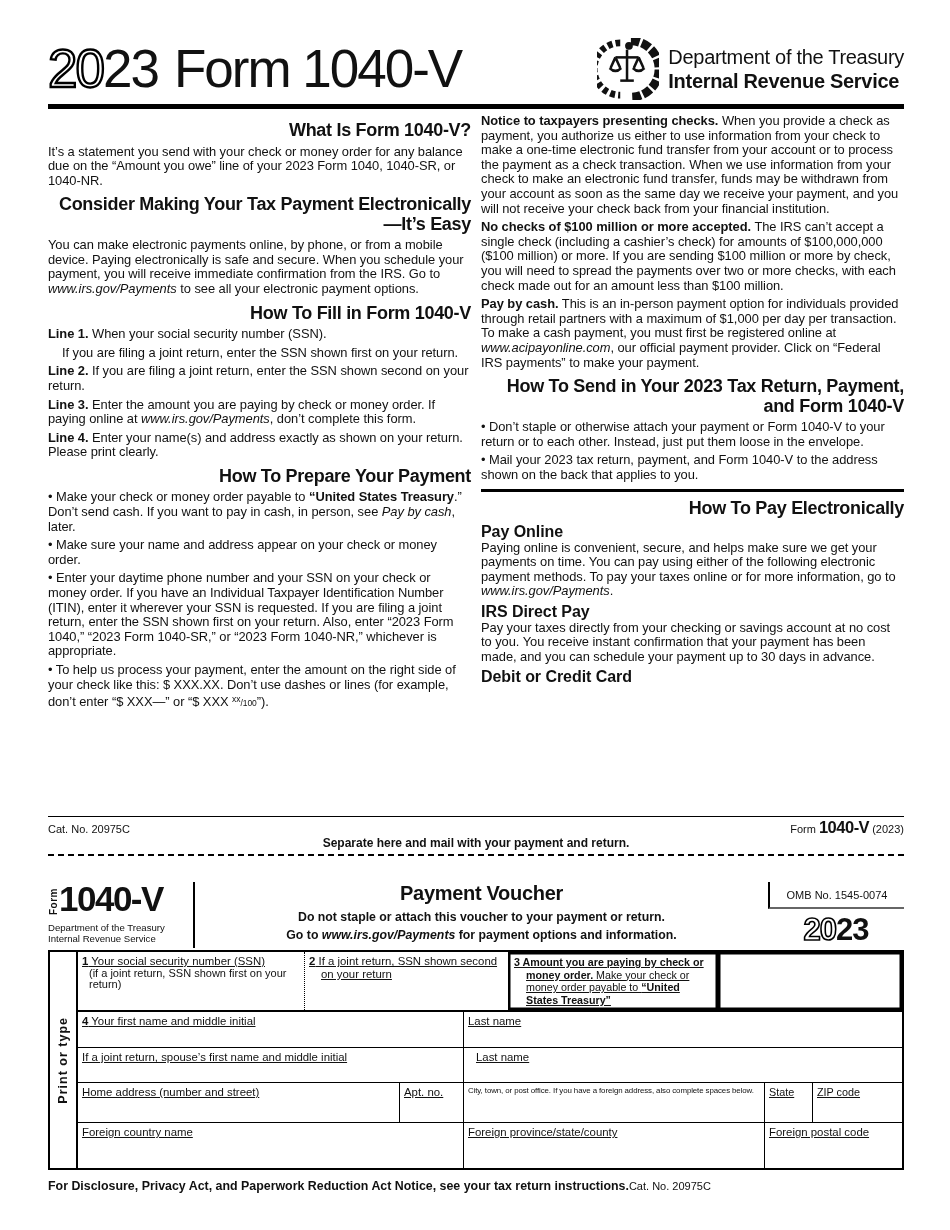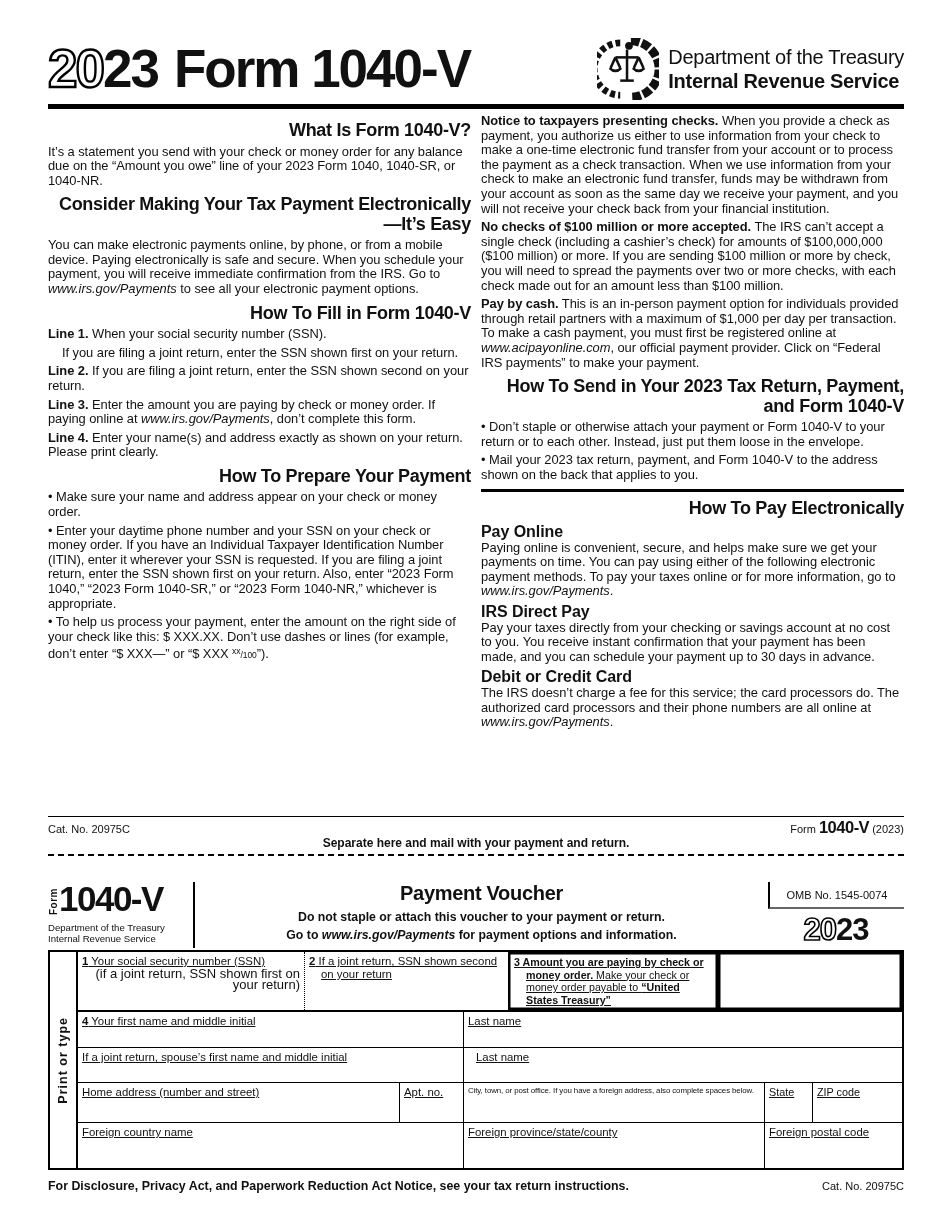--- a/index.html
+++ b/index.html
@@ -1,21 +1,21 @@
 <!DOCTYPE html>
 <html><head>
 <meta charset="utf-8">
 <style>
   html,body{margin:0;padding:0;background:#fff;}
   body{width:950px;height:1230px;font-family:"Liberation Sans","DejaVu Sans",sans-serif;color:#111;}
   .page{box-sizing:border-box;width:950px;height:1230px;padding:38px 46px 0 48px;overflow:hidden;}
 
   
   .mhead{display:flex;align-items:center;}
-  .mh-title{font-size:53px;font-weight:bold;letter-spacing:-2px;line-height:58px;white-space:nowrap;}
+  .mh-title{font-size:53px;font-weight:normal;letter-spacing:-2px;line-height:58px;white-space:nowrap;}
   .outline{color:#fff;-webkit-text-stroke:2.4px #000;}
   .outline-sm{color:#fff;-webkit-text-stroke:1.6px #000;}
   .mh-form{margin-left:16px;}
   .mh-right{display:flex;align-items:center;margin-left:auto;gap:9px;}
   .mh-dept{font-size:20px;line-height:24px;letter-spacing:-0.3px;}
   .mh-dept .l2{font-weight:bold;}
   .head-rule{border-top:5px solid #000;margin-top:4px;}
 
   
   .cols{display:flex;gap:10px;margin-top:5px;height:700px;overflow:hidden;}
@@ -60,42 +60,42 @@
   .ptcol .vert{writing-mode:vertical-rl;transform:rotate(180deg);font-weight:bold;font-size:12.5px;letter-spacing:1px;}
   .vrows{flex:1;display:flex;flex-direction:column;}
   .vrow{display:flex;border-bottom:1px solid #000;box-sizing:border-box;}
   .vrow.r1{height:60px;border-bottom:2px solid #000;}
   .vrow.r2{height:36px;}
   .vrow.r3{height:35px;gap:8px;}
   .vrow.r4{height:40px;}
   .vrow.r5{height:45px;border-bottom:none;}
   .cell{box-sizing:border-box;padding:3px 4px;overflow:hidden;}
   .lbl{font-size:11.4px;line-height:13px;text-decoration:underline;}
-  .lbl-sm{font-size:13px;line-height:11px;padding-left:7px;text-align:right;}
+  .lbl-sm{font-size:11px;line-height:11px;padding-left:7px;}
   .lbl-xs{font-size:7.9px;line-height:9px;white-space:nowrap;letter-spacing:-0.1px;}
   .hang{padding-left:12px;text-indent:-12px;}
   .c-ssn{width:227px;border-right:1.5px dotted #000;}
   .c-ssn2{width:203px;}
   .c-amt-lbl{width:210px;box-shadow:inset 0 0 0 2.5px #000;padding:4px 6px;}
   .c-amt-lbl .lbl{font-size:10.7px;line-height:12.6px;}
   .c-amt{flex:1;box-shadow:inset 0 0 0 2.5px #000;}
   .c-name{width:386px;border-right:1px solid #000;}
   .c-last{flex:1;}
   .c-addr{width:322px;border-right:1px solid #000;}
   .c-apt{width:64px;border-right:1px solid #000;}
   .c-city{width:301px;border-right:1px solid #000;}
   .c-state{width:48px;border-right:1px solid #000;}
   .c-state .lbl,.c-zip .lbl{font-size:10.8px;}
   .c-zip{flex:1;}
   .c-fcountry{width:386px;border-right:1px solid #000;}
   .c-fprov{width:301px;border-right:1px solid #000;}
   .c-fpostal{flex:1;}
 
   
-  .vfooter{display:flex;justify-content:space-between;align-items:baseline;margin-top:9px;}
+  .vfooter{display:flex;align-items:baseline;margin-top:9px;}
   .vf-notice{font-weight:bold;font-size:12.4px;}
   .vf-cat{font-size:11px;}
 </style>
 </head>
 <body>
 
 <div class="page">
 
   <div class="mhead">
     <div class="mh-title">
@@ -130,39 +130,39 @@
         <div class="blk-p"><span>It’s a statement you send with your check or money order for any balance due on the “Amount you owe” line of your 2023 Form 1040, 1040-SR, or 1040-NR.</span></div>
         <div class="blk-h2">Consider Making Your Tax Payment Electronically—It’s Easy</div>
         <div class="blk-p"><span>You can make electronic payments online, by phone, or from a mobile device. Paying electronically is safe and secure. When you schedule your payment, you will receive immediate confirmation from the IRS. Go to </span><span class="s-i">www.irs.gov/Payments</span><span> to see all your electronic payment options.</span></div>
         <div class="blk-h2">How To Fill in Form 1040-V</div>
         <div class="blk-p"><span class="s-b">Line 1.</span><span> When your social security number (SSN).</span></div>
         <div class="blk-indent"><span>If you are filing a joint return, enter the SSN shown first on your return.</span></div>
         <div class="blk-p"><span class="s-b">Line 2.</span><span> If you are filing a joint return, enter the SSN shown second on your return.</span></div>
         <div class="blk-p"><span class="s-b">Line 3.</span><span> Enter the amount you are paying by check or money order. If paying online at </span><span class="s-i">www.irs.gov/Payments</span><span>, don’t complete this form.</span></div>
         <div class="blk-p"><span class="s-b">Line 4.</span><span> Enter your name(s) and address exactly as shown on your return. Please print clearly.</span></div>
         <div class="blk-h2">How To Prepare Your Payment</div>
+        <div class="blk-p"><span>• Make your check or money order payable to </span><span class="s-b">“United States Treasury</span><span>.” Don’t send cash. If you want to pay in cash, in person, see </span><span class="s-i">Pay by cash</span><span>, later.</span></div>
         <div class="blk-p"><span>• Make sure your name and address appear on your check or money order.</span></div>
         <div class="blk-p"><span>• Enter your daytime phone number and your SSN on your check or money order. If you have an Individual Taxpayer Identification Number (ITIN), enter it wherever your SSN is requested. If you are filing a joint return, enter the SSN shown first on your return. Also, enter “2023 Form 1040,” “2023 Form 1040-SR,” or “2023 Form 1040-NR,” whichever is appropriate.</span></div>
         <div class="blk-p"><span>• To help us process your payment, enter the amount on the right side of your check like this: $ XXX.XX. Don’t use dashes or lines (for example, don’t enter “$ XXX—” or “$ XXX </span><span class="s-sup">xx</span><span class="s-small">/100</span><span>”).</span></div>
       </div>
     <div class="col">
         <div class="blk-p"><span class="s-b">Notice to taxpayers presenting checks.</span><span> When you provide a check as payment, you authorize us either to use information from your check to make a one-time electronic fund transfer from your account or to process the payment as a check transaction. When we use information from your check to make an electronic fund transfer, funds may be withdrawn from your account as soon as the same day we receive your payment, and you will not receive your check back from your financial institution.</span></div>
         <div class="blk-p"><span class="s-b">No checks of $100 million or more accepted.</span><span> The IRS can’t accept a single check (including a cashier’s check) for amounts of $100,000,000 ($100 million) or more. If you are sending $100 million or more by check, you will need to spread the payments over two or more checks, with each check made out for an amount less than $100 million.</span></div>
         <div class="blk-p"><span class="s-b">Pay by cash.</span><span> This is an in-person payment option for individuals provided through retail partners with a maximum of $1,000 per day per transaction. To make a cash payment, you must first be registered online at </span><span class="s-i">www.acipayonline.com</span><span>, our official payment provider. Click on “Federal IRS payments” to make your payment.</span></div>
         <div class="blk-h2">How To Send in Your 2023 Tax Return, Payment, and Form 1040-V</div>
         <div class="blk-p"><span>• Don’t staple or otherwise attach your payment or Form 1040-V to your return or to each other. Instead, just put them loose in the envelope.</span></div>
         <div class="blk-p"><span>• Mail your 2023 tax return, payment, and Form 1040-V to the address shown on the back that applies to you.</span></div>
         <div class="blk-rule"></div>
         <div class="blk-h2">How To Pay Electronically</div>
         <div class="blk-h3">Pay Online</div>
         <div class="blk-p"><span>Paying online is convenient, secure, and helps make sure we get your payments on time. You can pay using either of the following electronic payment methods. To pay your taxes online or for more information, go to </span><span class="s-i">www.irs.gov/Payments</span><span>.</span></div>
         <div class="blk-h3">IRS Direct Pay</div>
         <div class="blk-p"><span>Pay your taxes directly from your checking or savings account at no cost to you. You receive instant confirmation that your payment has been made, and you can schedule your payment up to 30 days in advance.</span></div>
         <div class="blk-h3">Debit or Credit Card</div>
-        <div class="blk-p"><span>The IRS doesn’t charge a fee for this service; the card processors do. The authorized card processors and their phone numbers are all online at </span><span class="s-i">www.irs.gov/Payments</span><span>.</span></div>
       </div>
   </div>
 
   <div class="sep-rule"></div>
   <div class="sep-row">
     <span>Cat. No. 20975C</span>
     <span>
       <span class="sep-formword">Form</span>
       <span class="sep-formnum">1040-V</span>
       <span class="sep-formword">(2023)</span>

